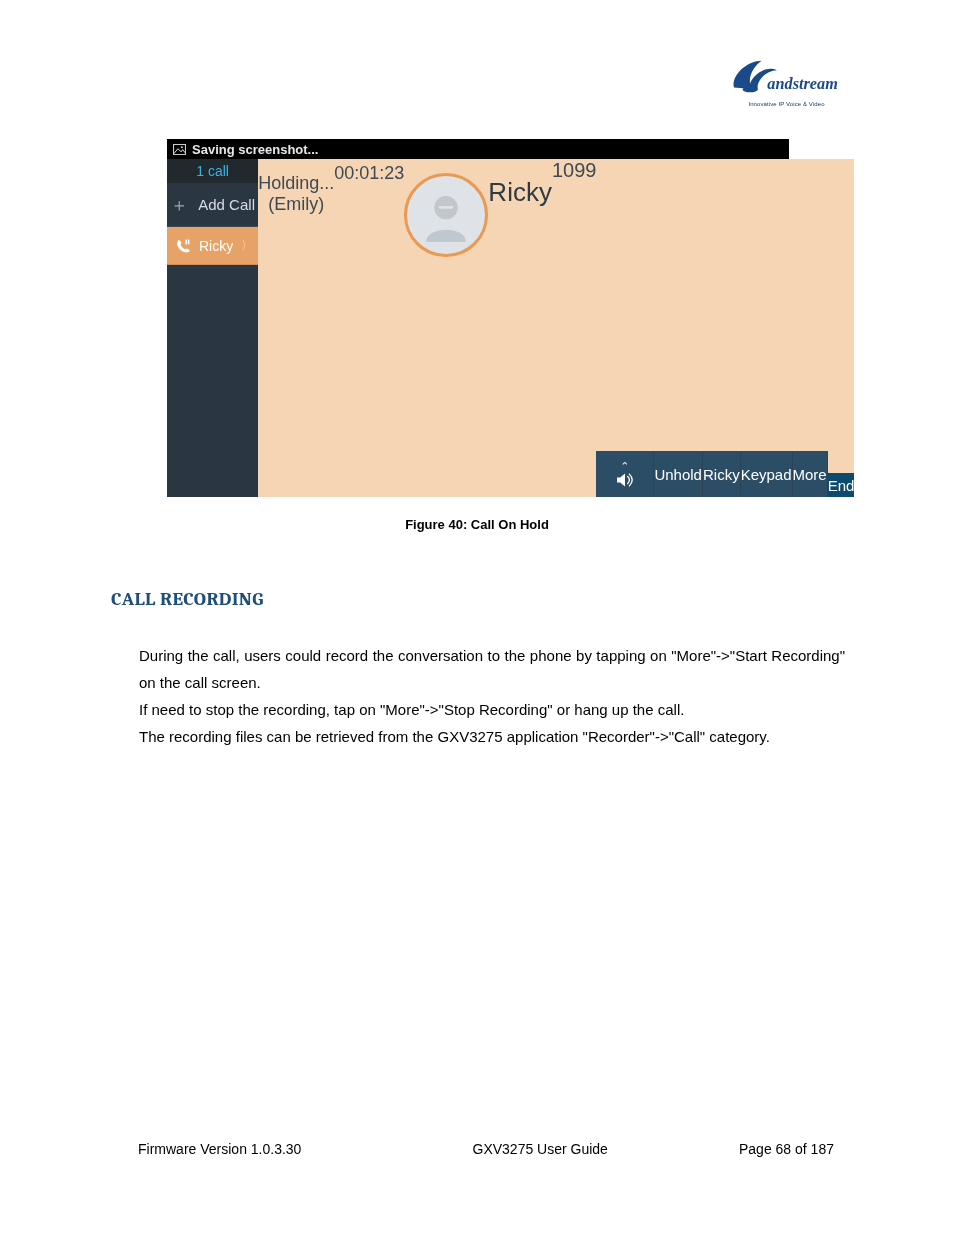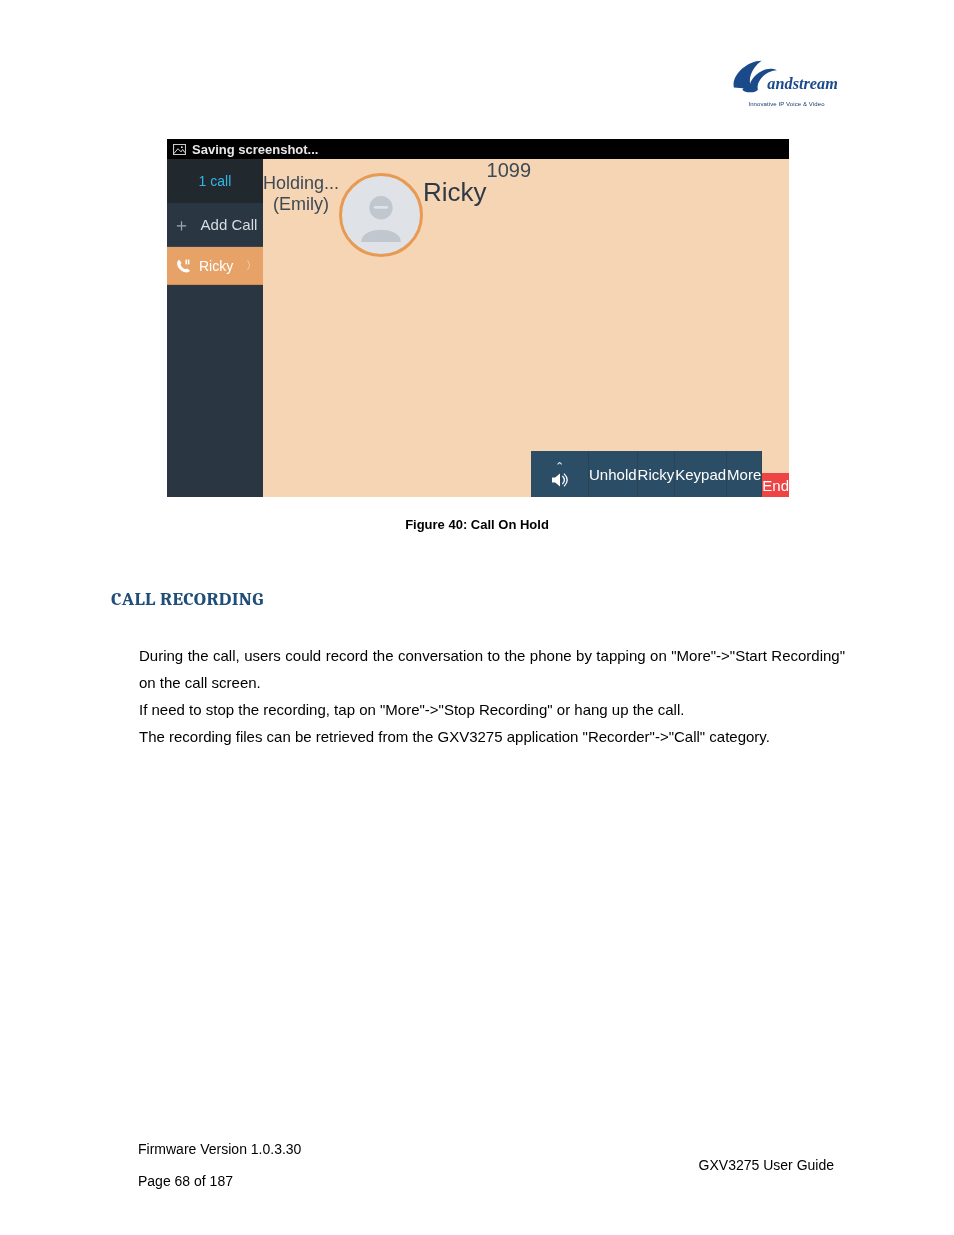--- a/index.html
+++ b/index.html
@@ -51,21 +51,21 @@
     min-height: 0;
   }
   .sidebar {
     width: 135px;
     background: #2b3643;
     display: flex;
     flex-direction: column;
   }
   .sb-count {
     background: #21292f;
-    height: 44px;
+    height: 24px;
     color: #33b5e5;
     font-size: 14px;
     display: flex;
     align-items: center;
     justify-content: center;
   }
   .sb-add {
     height: 44px;
     display: flex;
     align-items: center;
@@ -143,21 +143,21 @@
   .btn {
     flex: 1;
     display: flex;
     align-items: center;
     justify-content: center;
     color: #fff;
     font-size: 15px;
     border-right: 1px solid #2c4356;
   }
   .btn-blue { background: #2b4d66; }
-  .btn-red  { background: #ef4444; border-right: none; margin-top: 22px; }
+  .btn-red  { background: #0c4a6e; border-right: none; margin-top: 22px; }
   .btn.speaker { flex: 0 0 58px; flex-direction: column; gap: 0; }
   .btn.speaker .caret { font-size: 11px; line-height: 10px; margin-bottom: 1px; opacity: .9; }
   .btn.speaker svg { width: 20px; height: 16px; }
 
   
   .figcap {
     position: absolute;
     left: 0; width: 954px;
     top: 517px;
     text-align: center;
@@ -195,21 +195,20 @@
   .footer {
     position: absolute;
     left: 0;
     width: 954px;
     top: 1141px;
     display: flex;
     justify-content: space-between;
     padding: 0 120px 0 138px;
     font-size: 14px;
     color: #000;
-    flex-direction: column;
   }
 
   .footer span:nth-child(2) { margin-left: 40px; text-align: right; }
 </style>
 </head>
 <body>
 
 <div class="brand">
   <svg viewBox="0 0 120 46" width="115" height="44">
     <path d="M5 34 C 2 22, 18 6, 34 6 C 28 10, 20 20, 22 30 C 24 22, 38 10, 50 16 C 40 16, 28 26, 30 36 Z" fill="#1a4a8a"></path>
@@ -242,20 +241,21 @@
           <path d="M4 3 C4 3 5 2 6 3 L8 6 C8 7 7 8 7 8 C8 11 10 13 13 14 C13 14 14 13 15 13 L18 15 C19 16 18 17 18 17 C16 19 10 18 6 14 C2 10 2 5 4 3 Z" fill="#fff"></path>
           <rect x="13" y="2" width="2" height="6" fill="#fff"></rect>
           <rect x="16" y="2" width="2" height="6" fill="#fff"></rect>
         </svg>
         <span>Ricky</span>
         <span class="chev">〉</span>
       </div>
     </div>
     <div class="mainpane">
       <div class="call-status">Holding... (Emily)</div>
+      <div class="call-timer">00:01:23</div>
       <div class="avatar-wrap">
         <div class="avatar">
           <svg viewBox="0 0 60 60">
             <circle cx="30" cy="22" r="13" fill="#c0c7ce"></circle>
             <rect x="22" y="20" width="16" height="3" rx="1.5" fill="#dfe3e7"></rect>
             <path d="M8 60 C8 42 52 42 52 60 Z" fill="#c0c7ce"></path>
           </svg>
         </div>
       </div>
       <div class="call-name">Ricky</div>

